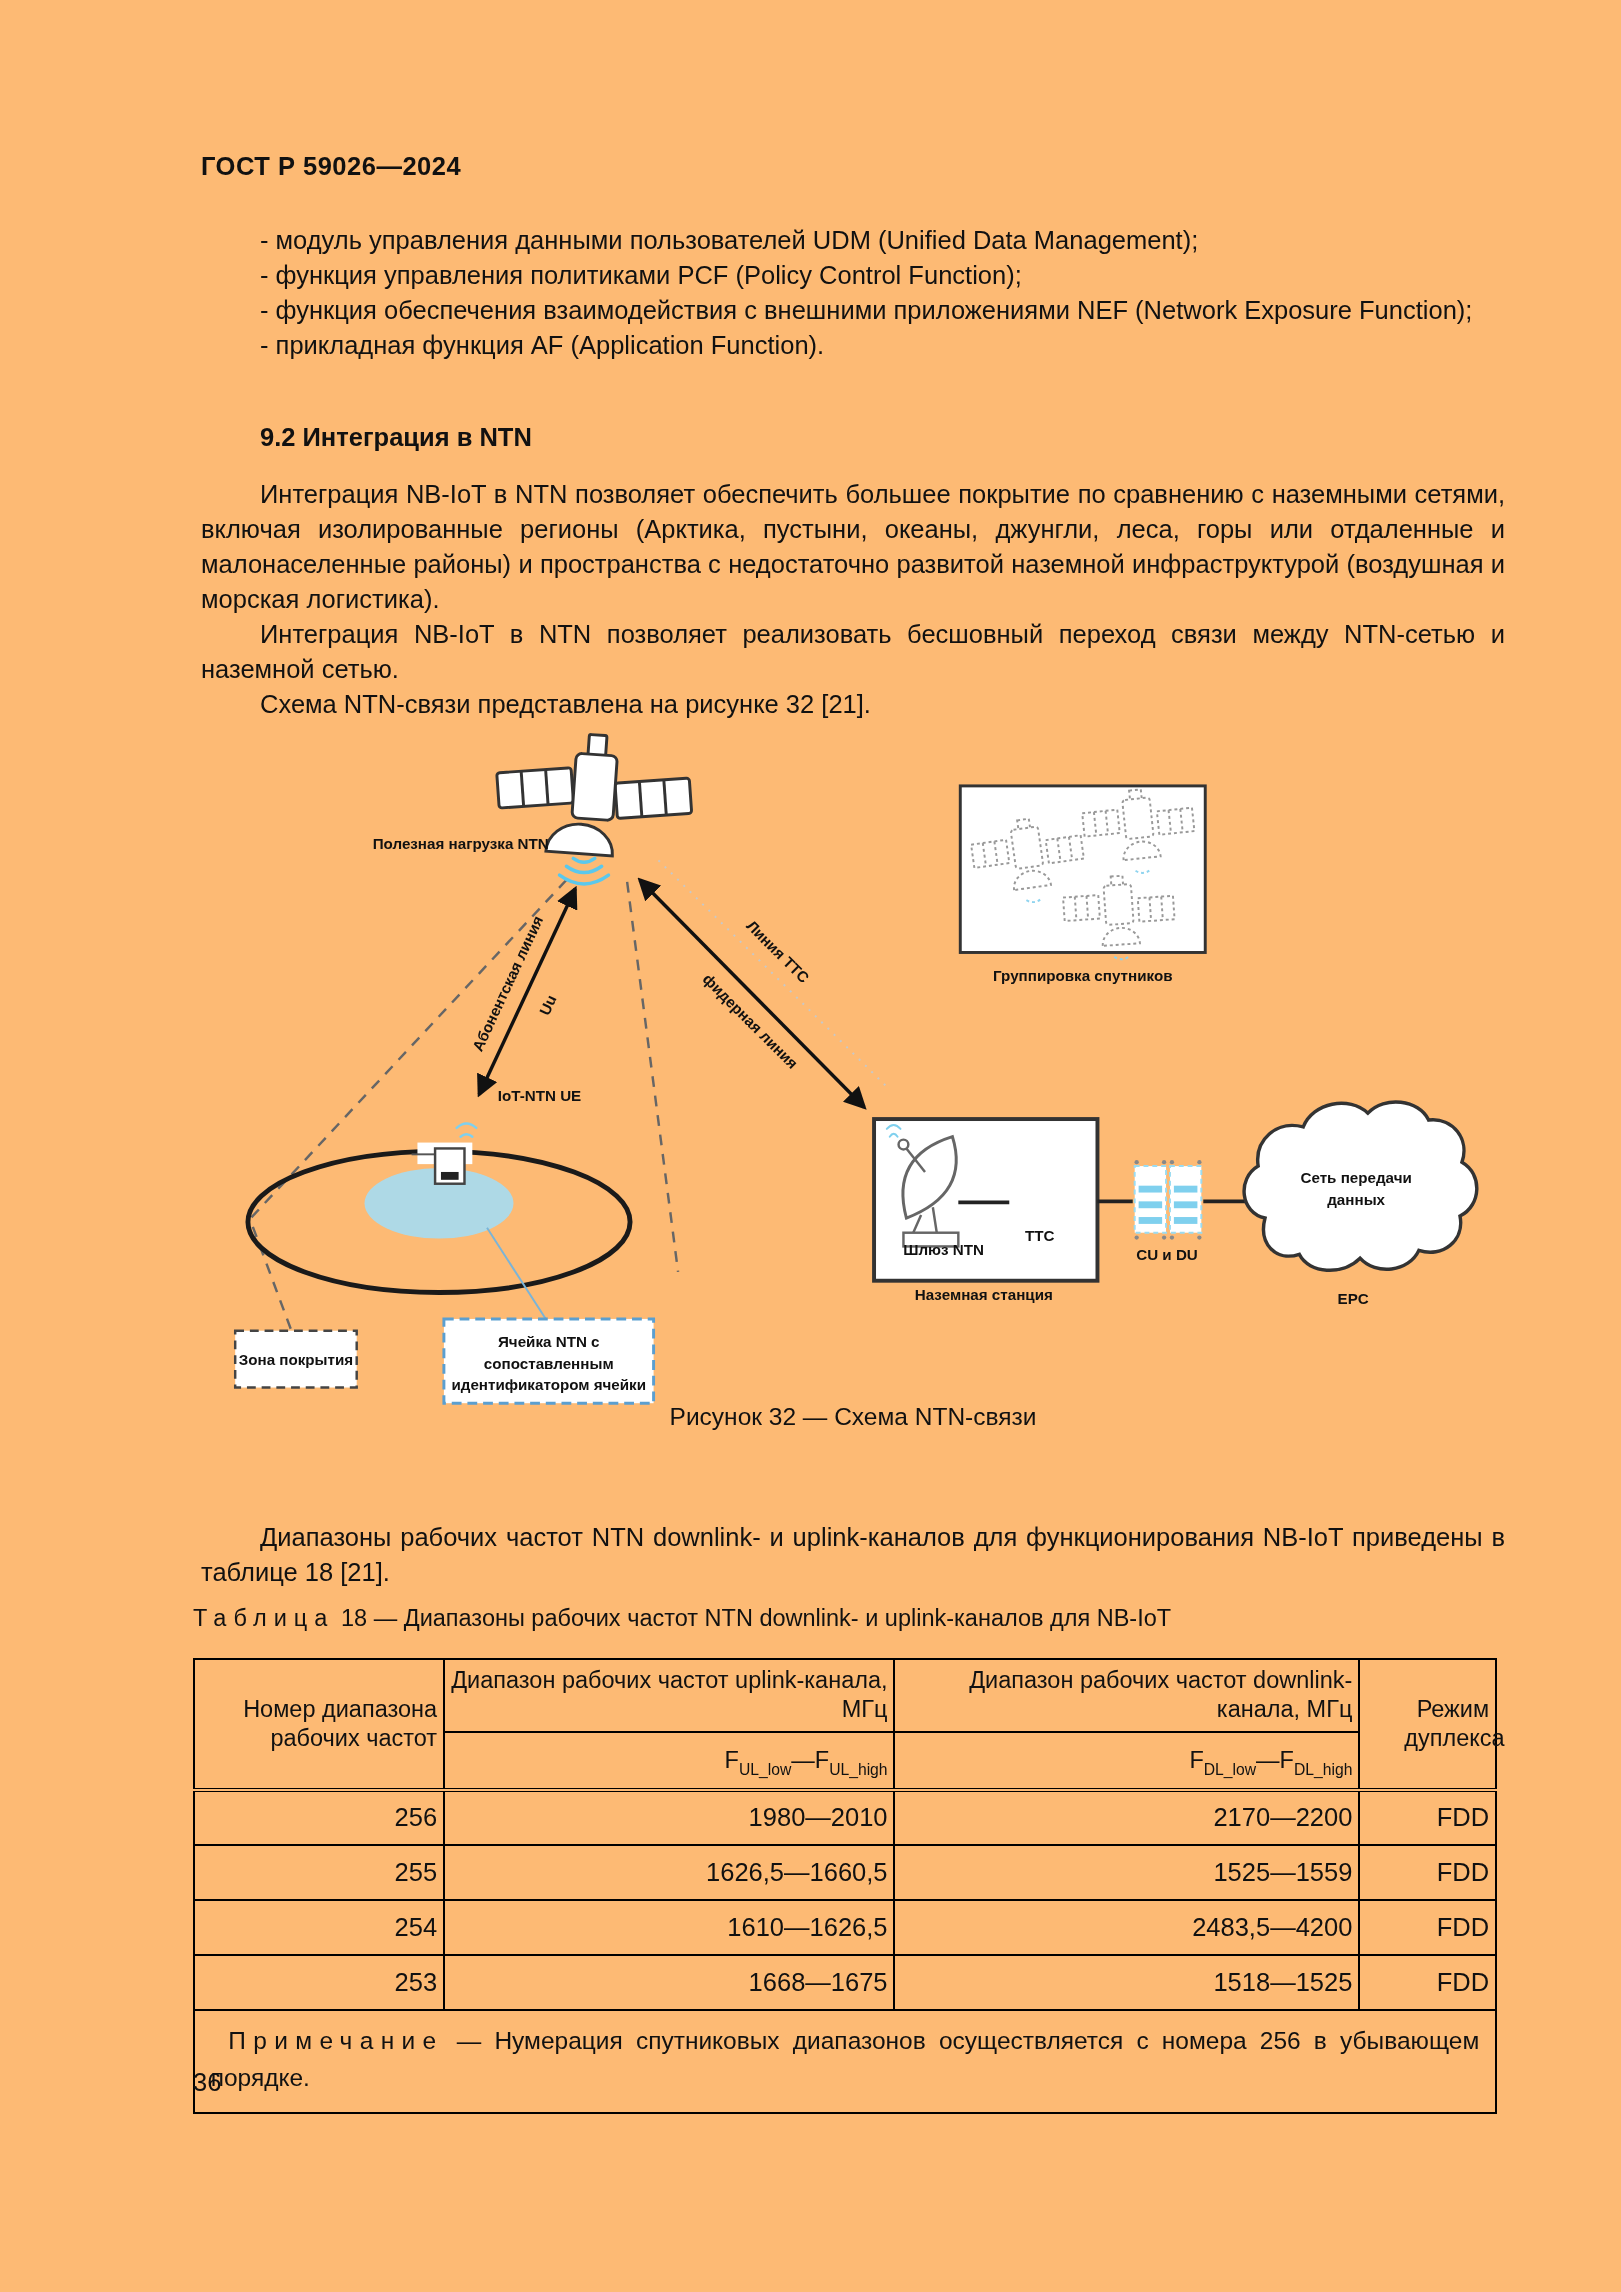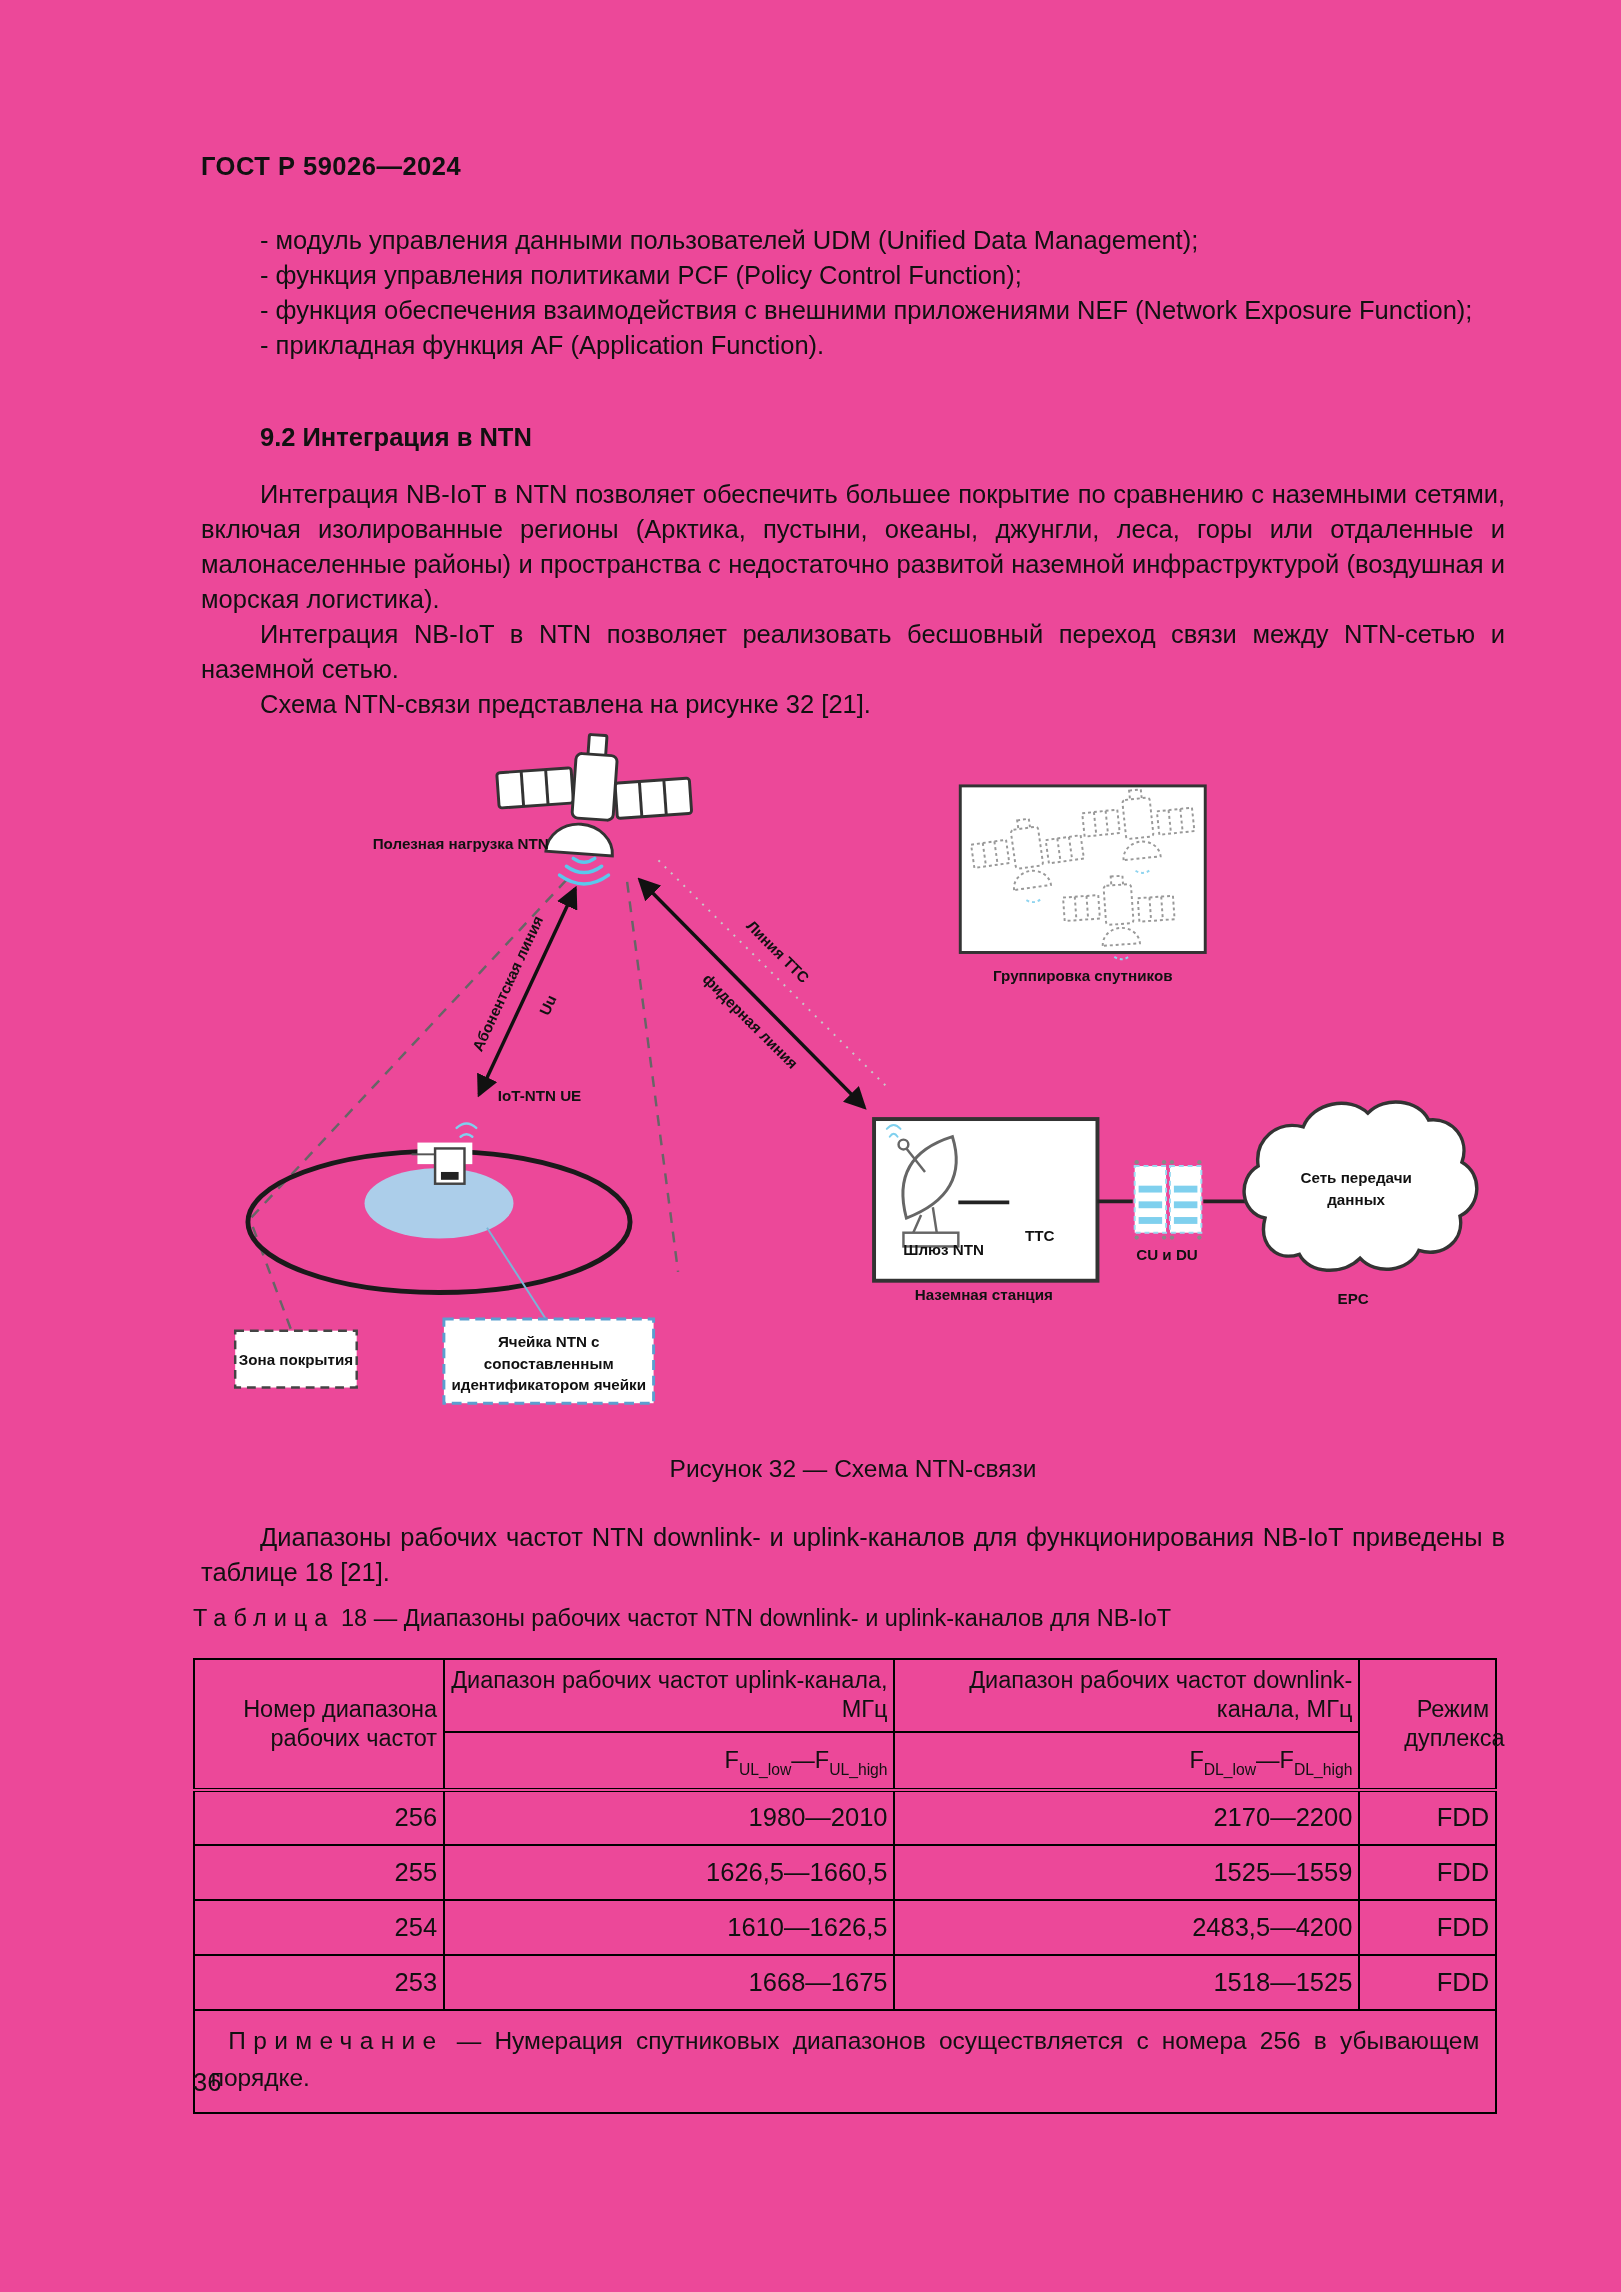--- a/index.html
+++ b/index.html
@@ -1,38 +1,38 @@
 <!DOCTYPE html>
 <html><head>
 <meta charset="utf-8">
 <style>
   html, body { margin: 0; padding: 0; background: #ffffff; }
   .page {
     position: relative;
     width: 1621px;
     height: 2293px;
-    background: #ec4899;
+    background: #fdba74;
     font-family: "Liberation Sans", sans-serif;
     color: #111;
     overflow: hidden;
   }
   .doc-header {
     position: absolute; left: 201px; top: 152px;
     font-size: 25.5px; font-weight: bold; letter-spacing: 0.5px;
   }
   .textcol { position: absolute; left: 201px; width: 1304px; }
   .textcol p { margin: 0; font-size: 25.5px; line-height: 35px; text-align: justify; text-indent: 59px; }
   #list-block { top: 223px; }
   .section-heading {
     position: absolute; left: 260px; top: 423px;
     font-size: 25.5px; font-weight: bold;
   }
   #para-block { top: 477px; }
   .fig-caption {
-    position: absolute; left: 201px; top: 1455px; width: 1304px;
+    position: absolute; left: 201px; top: 1403px; width: 1304px;
     font-size: 24.5px; text-align: center;
   }
   #table-intro-block { top: 1520px; }
   .table-caption {
     position: absolute; left: 193px; top: 1605px; width: 1311px;
     font-size: 23.5px;
   }
   .ls-wide { letter-spacing: 0.30em; }
   .gost-table {
     position: absolute; left: 193px; top: 1658px;

